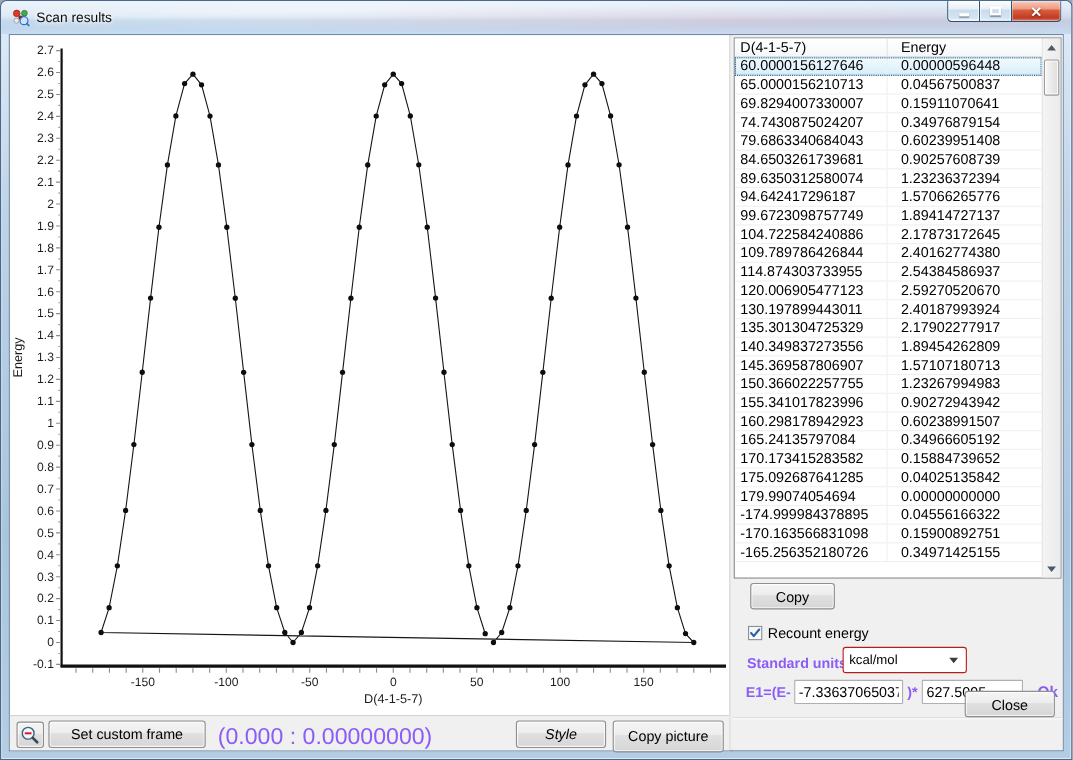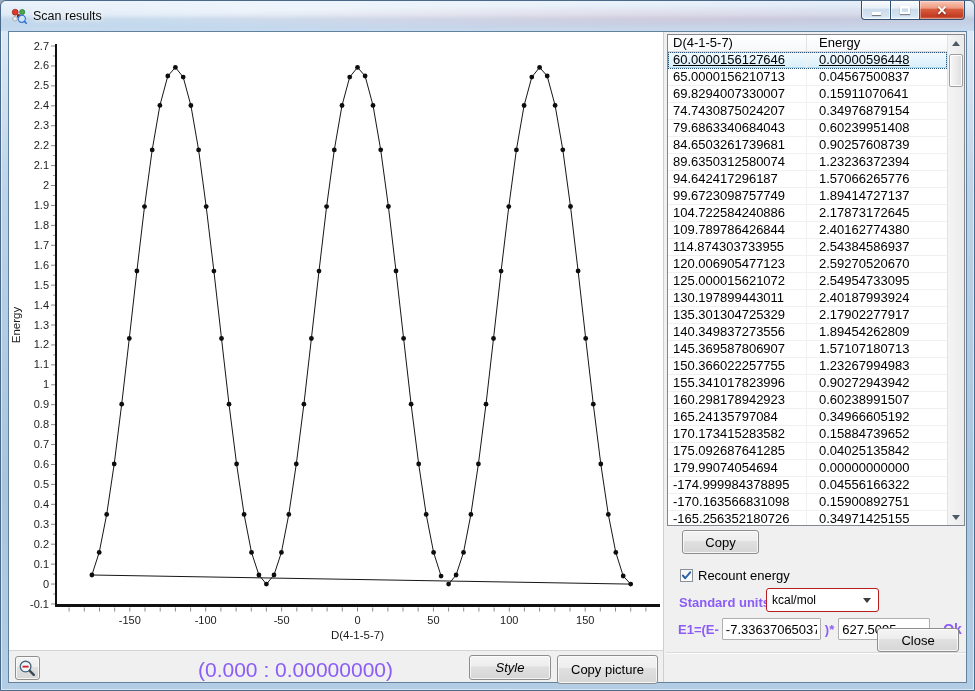--- a/index.html
+++ b/index.html
@@ -56,21 +56,21 @@
     background:linear-gradient(180deg,#ffffff,#f6f7f9);border-bottom:1px solid #dcdcdc;display:flex;}
   .hcell{font-size:13px;color:#000;line-height:16px;white-space:nowrap;overflow:hidden;}
   .hcell.c1{width:139px;padding-left:5px;border-right:1px solid #e4e4e4;}
   .hcell.c2{flex:1;padding-left:12px;}
   .tbody{position:absolute;left:0;top:17px;right:17px;bottom:0;overflow:hidden;}
   .trow{display:flex;height:17px;border-bottom:1px solid #f0f0f0;}
   .tcell{font-size:13px;color:#000;line-height:16px;white-space:nowrap;overflow:hidden;}
   .tcell.c1{width:139px;padding-left:5px;border-right:1px solid #f0f0f0;}
   .tcell.c2{flex:1;padding-left:12px;}
   .trow.selected{background:linear-gradient(180deg,#f3fafd,#d8effb);
-    outline:1px dotted #2c5379;outline-offset:-1px;box-shadow:inset 0 0 0 1px #abd9f0;text-decoration:underline;}
+    outline:1px dotted #2c5379;outline-offset:-1px;box-shadow:inset 0 0 0 1px #abd9f0;}
   
   .vscroll{position:absolute;right:0;top:0;bottom:0;width:17px;background:linear-gradient(90deg,#f4f4f4,#ebebeb);border-left:1px solid #e2e2e2;}
   .sb-up,.sb-down{position:absolute;left:0;right:0;height:16px;display:flex;align-items:center;justify-content:center;}
   .sb-up{top:0;}.sb-down{bottom:0;}
   .tri-up{width:0;height:0;border-left:4px solid transparent;border-right:4px solid transparent;border-bottom:5px solid #4d5a66;}
   .tri-down{width:0;height:0;border-left:4px solid transparent;border-right:4px solid transparent;border-top:5px solid #4d5a66;}
   .sb-thumb{position:absolute;left:1px;right:1px;top:19px;height:33px;border:1px solid #9d9d9d;border-radius:2px;
     background:linear-gradient(90deg,#f6f6f6,#ececec 45%,#dcdcdc);box-shadow:inset 0 0 0 1px #fff;}
   
   .copybtn{left:16px;top:498px;width:77px;height:24px;}
@@ -340,20 +340,21 @@
           <circle cx="432.1" cy="544.1" r="2.4" fill="#0d0d0d"></circle>
         </svg>
       <div class="left-bottombar">
         <button class="btn zoombtn">
           <svg width="21" height="21" viewBox="0 0 22 22">
             <circle cx="9" cy="9" r="5.6" fill="#eef5fb" stroke="#46627c" stroke-width="1.4"></circle>
             <rect x="5.8" y="8.1" width="6.4" height="1.9" fill="#cf1f1f"></rect>
             <line x1="13.4" y1="13.4" x2="17.6" y2="17.6" stroke="#3a4a58" stroke-width="2.6" stroke-linecap="round"></line>
           </svg>
         </button>
+        <button class="btn scf">Set custom frame</button>
         <div class="coords">(0.000 : 0.00000000)</div>
         <button class="btn stylebtn">Style</button>
         <button class="btn copypicbtn">Copy picture</button>
       </div>
     </div>
 
     <div class="right-panel">
       <div class="listbox">
         <div class="theader">
           <div class="hcell c1">D(4-1-5-7)</div>
@@ -404,24 +405,20 @@
               <div class="tcell c1">109.789786426844</div>
               <div class="tcell c2">2.40162774380</div>
             </div>
             <div class="trow">
               <div class="tcell c1">114.874303733955</div>
               <div class="tcell c2">2.54384586937</div>
             </div>
             <div class="trow">
               <div class="tcell c1">120.006905477123</div>
               <div class="tcell c2">2.59270520670</div>
-            </div>
-            <div class="trow">
-              <div class="tcell c1">125.000015621072</div>
-              <div class="tcell c2">2.54954733095</div>
             </div>
             <div class="trow">
               <div class="tcell c1">130.197899443011</div>
               <div class="tcell c2">2.40187993924</div>
             </div>
             <div class="trow">
               <div class="tcell c1">135.301304725329</div>
               <div class="tcell c2">2.17902277917</div>
             </div>
             <div class="trow">

